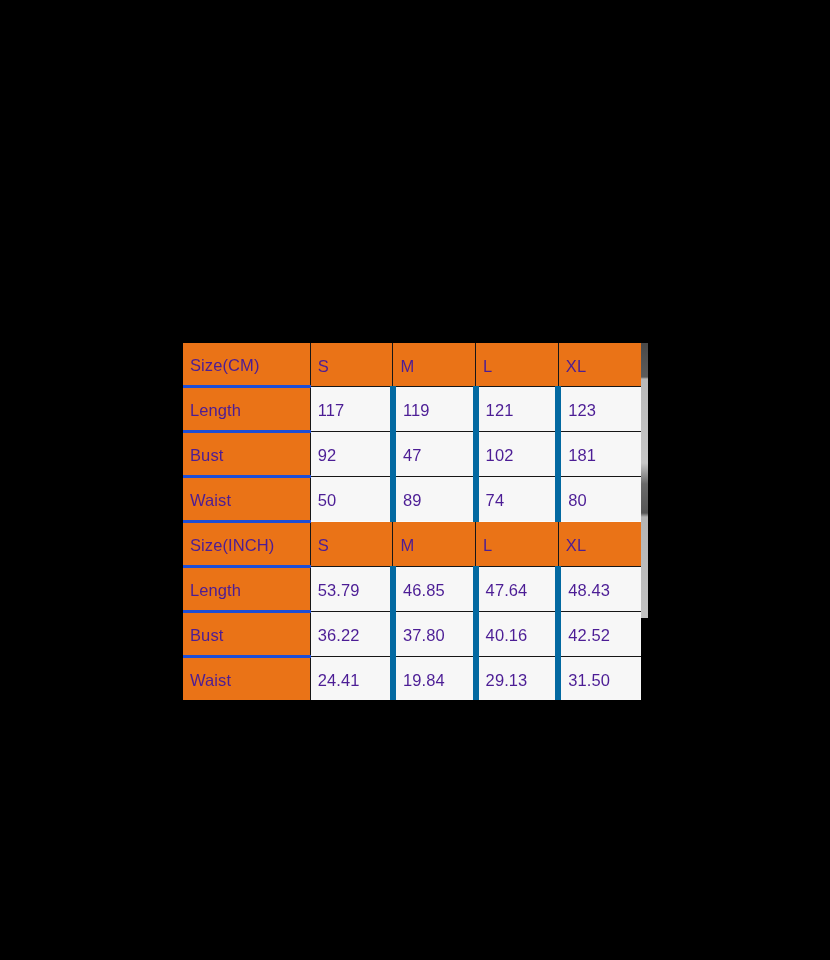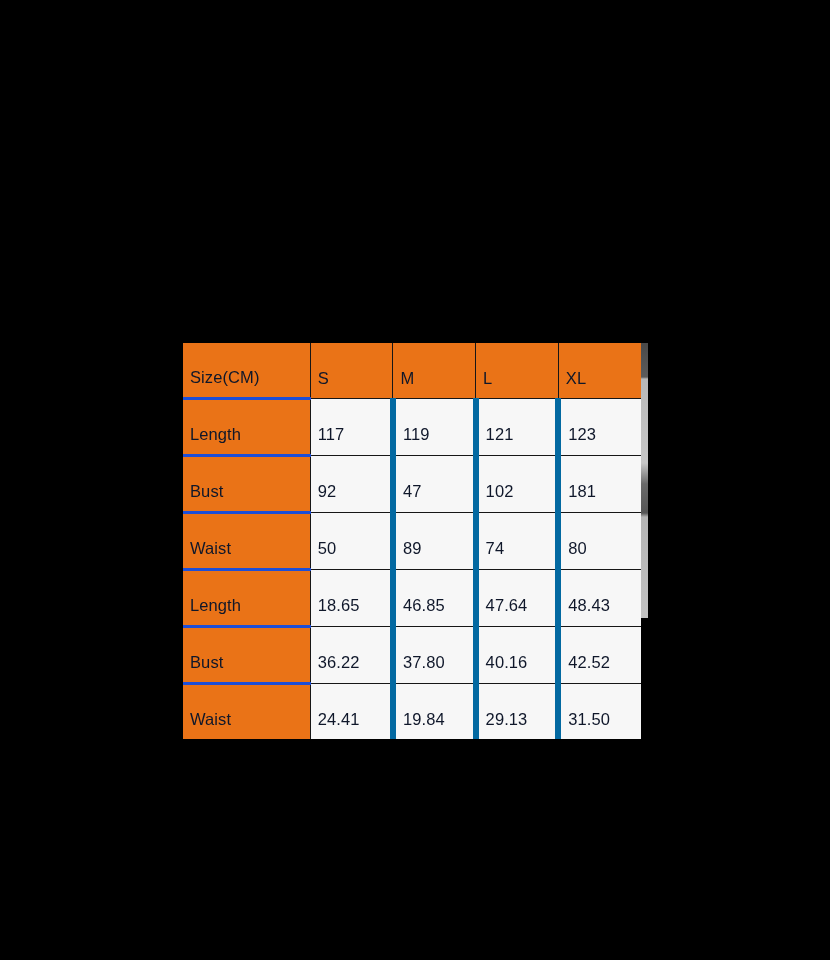--- a/index.html
+++ b/index.html
@@ -29,25 +29,25 @@
   #size-chart-table {
     width: 458px;
     height: 275px;
     border-collapse: collapse;
     table-layout: fixed;
     background: #000000;
   }
 
   #size-chart-table td {
     height: 38px;
-    padding: 16px 0 0 7px;
+    padding: 4px 0 0 7px;
     margin: 0;
     font-size: 16.5px;
     line-height: 1.05;
-    color: #0f172a;
+    color: #4c1d95;
     vertical-align: middle;
     white-space: nowrap;
     overflow: hidden;
     letter-spacing: 0.1px;
   }
 
   
   .col-label { width: 127px; }
   .col-data  { width: 82.5px; }
 
@@ -136,24 +136,31 @@
       </tr>
 
       <tr>
         <td class="cell-orange">Waist</td>
         <td class="cell-data">50</td>
         <td class="cell-data">89</td>
         <td class="cell-data">74</td>
         <td class="cell-data cell-last">80</td>
       </tr>
 
+      <tr>
+        <td class="cell-orange">Size(INCH)</td>
+        <td class="cell-orange-head">S</td>
+        <td class="cell-orange-head">M</td>
+        <td class="cell-orange-head">L</td>
+        <td class="cell-orange-head cell-last">XL</td>
+      </tr>
 
       <tr>
         <td class="cell-orange">Length</td>
-        <td class="cell-data">18.65</td>
+        <td class="cell-data">53.79</td>
         <td class="cell-data">46.85</td>
         <td class="cell-data">47.64</td>
         <td class="cell-data cell-last">48.43</td>
       </tr>
 
       <tr>
         <td class="cell-orange">Bust</td>
         <td class="cell-data">36.22</td>
         <td class="cell-data">37.80</td>
         <td class="cell-data">40.16</td>

